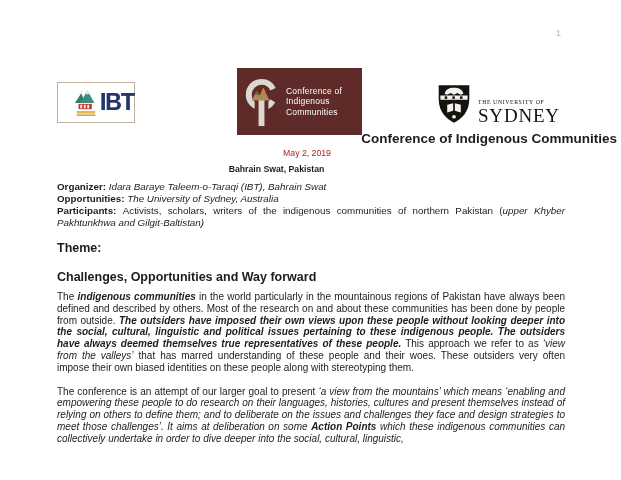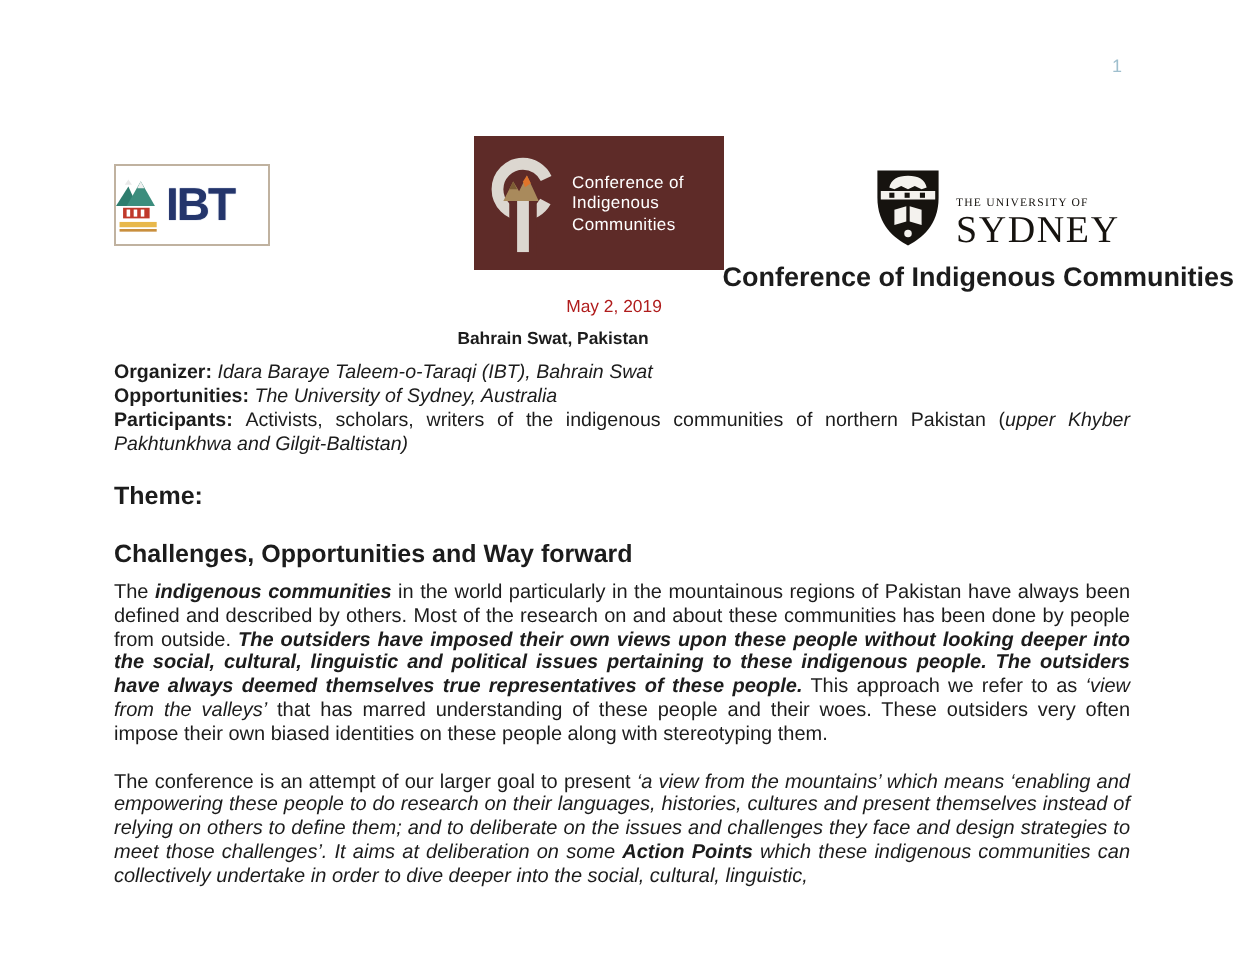--- a/index.html
+++ b/index.html
@@ -4,21 +4,21 @@
 <style>
   html,body{margin:0;padding:0;background:#888;}
   .page{position:relative;width:621px;height:480px;background:#ffffff;overflow:hidden;
         font-family:"Liberation Sans",sans-serif;color:#1c1c1c;margin:0 auto;}
 
   .page-number{position:absolute;left:556px;top:28px;font-size:9px;}
 
   
   .ibt-logo{position:absolute;left:57px;top:82px;width:78px;height:41px;background:#fff;
             border:1px solid #c0b2a0;box-sizing:border-box;display:flex;align-items:center;
-            justify-content:flex-start;gap:2px;}
+            justify-content:flex-end;gap:2px;}
   .ibt-abbr{font-weight:bold;font-size:23px;letter-spacing:-1px;line-height:1;
             text-shadow:0 0 0.5px #5a6ea0;}
 
   
   .cic-logo{position:absolute;left:237px;top:68px;width:125px;height:67px;display:flex;
             align-items:center;gap:5px;padding:2px 5px;box-sizing:border-box;}
   .cic-text{color:#fff;font-size:8.5px;line-height:1.2;letter-spacing:0.2px;}
 
   
   .sydney-logo{position:absolute;left:437px;top:81px;width:128px;height:44px;display:flex;

